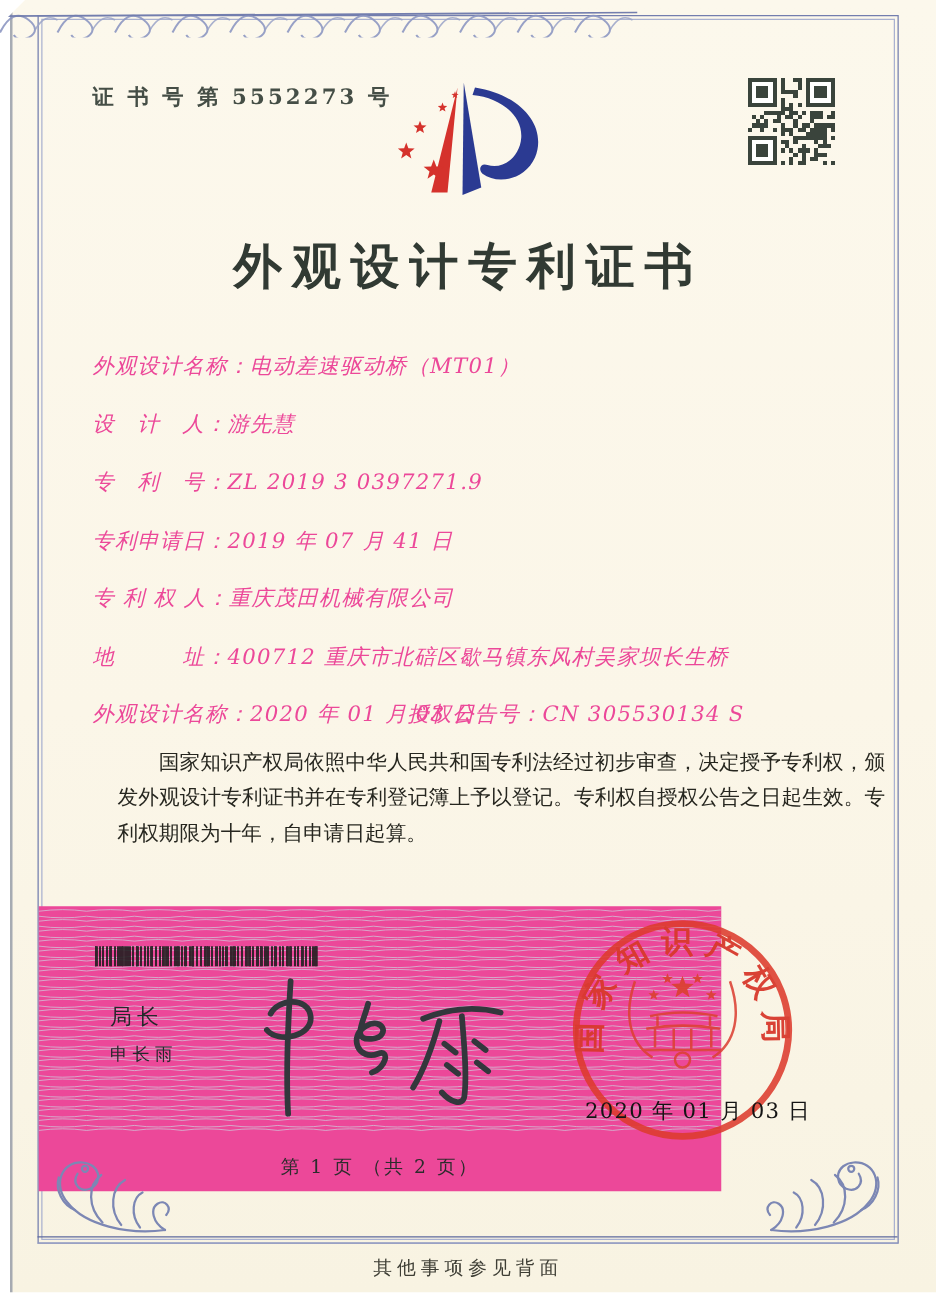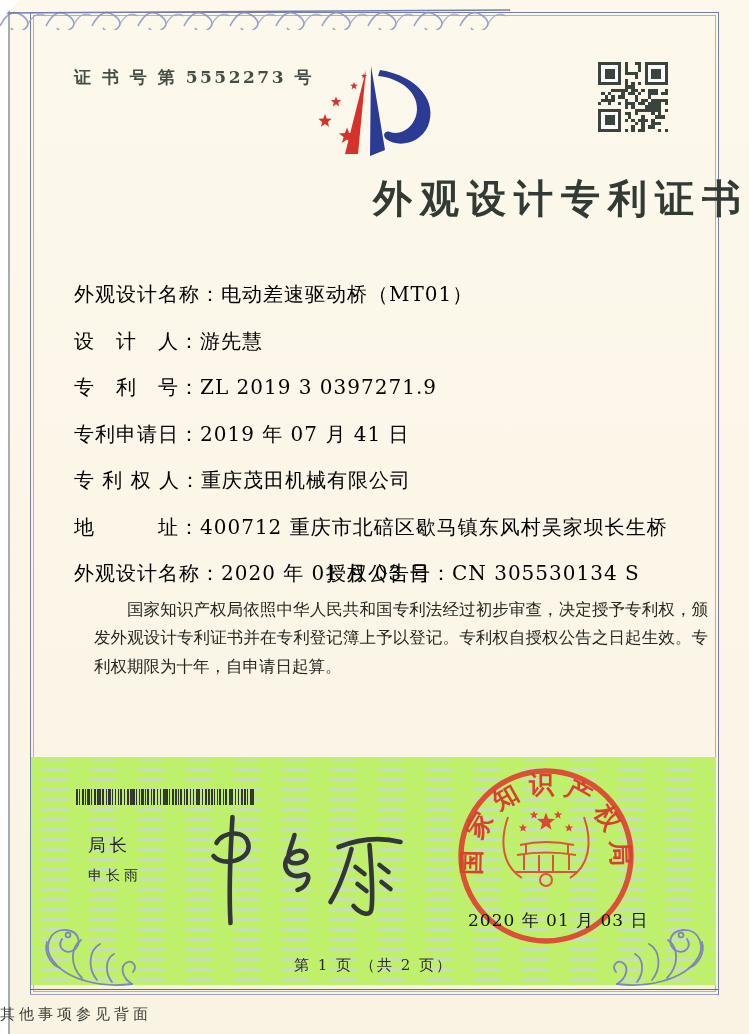--- a/index.html
+++ b/index.html
@@ -9,46 +9,46 @@
         background:linear-gradient(180deg,#fcf8ec 0%,#fbf6e8 55%,#f8f3e2 100%);}
   .page-edge{position:absolute;left:8px;top:0;bottom:0;width:2px;background:#7a8296;opacity:.65;}
   .corner-fold{position:absolute;left:0;top:0;width:0;height:0;
         border-style:solid;border-width:20px 20px 0 0;border-color:#ffffff transparent transparent transparent;z-index:9;}
   .frame{position:absolute;left:30px;top:12px;width:687px;height:981px;
         border:1.4px solid #737eae;pointer-events:none;z-index:2;}
   .frame-inner{position:absolute;inset:2.2px;border:1px solid #a9b1d0;}
   .cert-no{position:absolute;left:74px;top:66px;font-size:17px;letter-spacing:2.5px;color:#454e46;z-index:3;font-weight:bold;}
   .logo{position:absolute;left:290px;top:40px;width:170px;height:140px;z-index:3;}
   .qr{position:absolute;left:598px;top:62px;width:70px;height:70px;z-index:3;}
-  .title{position:absolute;left:0;top:172px;width:100%;text-align:right;
+  .title{position:absolute;left:0;top:186px;width:100%;text-align:center;
         font-size:39px;font-weight:bold;letter-spacing:8px;color:#313a33;z-index:3;}
-  .field-row{position:absolute;left:74px;width:620px;font-size:20px;letter-spacing:1px;color:#000000;
-        white-space:nowrap;z-index:3;}
+  .field-row{position:absolute;left:74px;width:620px;font-size:17px;letter-spacing:1px;color:#ec4899;
+        white-space:nowrap;z-index:3;font-style:italic;}
   .field-row .g2{position:absolute;left:252px;text-align:center;}
   .paras{position:absolute;left:70px;top:596px;width:614px;z-index:3;margin-left:24px;}
   .paras p{margin:0 0 7px 0;font-size:16.5px;line-height:1.72;text-align:justify;
         text-indent:2em;color:#26261f;}
-  .band{position:absolute;left:31px;top:757px;width:685px;height:228px;background:#bef264;z-index:2;}
+  .band{position:absolute;left:31px;top:725px;width:546px;height:228px;background:#ec4899;z-index:2;}
   .band-waves{position:absolute;inset:0;}
   .band-bottom{position:absolute;left:30px;top:989px;width:688px;height:4px;
         border-top:1.6px solid #5e6a9e;border-bottom:1.2px solid #9aa3c8;z-index:4;}
   .barcode{position:absolute;left:45px;top:32px;width:178px;height:16px;opacity:.88;
         background-image:
           repeating-linear-gradient(90deg,#1d1d1d 0 1.5px,transparent 1.5px 3px),
           repeating-linear-gradient(90deg,#1d1d1d 0 1px,transparent 1px 6.5px),
           repeating-linear-gradient(90deg,#262626 0 2.2px,transparent 2.2px 11px);}
   .director-label{position:absolute;left:57px;top:76px;font-size:17.5px;letter-spacing:4px;color:#24282b;}
   .director-name{position:absolute;left:57px;top:110px;font-size:14px;letter-spacing:4px;color:#24282b;}
   .signature{position:absolute;left:167px;top:52px;width:215px;height:120px;}
   .seal{position:absolute;left:421px;top:8px;width:188px;height:188px;opacity:.95;}
   .seal-date{position:absolute;left:437px;top:152px;width:190px;font-size:17px;letter-spacing:1px;
         color:#141414;z-index:5;white-space:nowrap;}
   .page-indicator{position:absolute;left:0;top:199px;width:100%;text-align:center;
         font-size:15px;letter-spacing:2px;color:#2c2c2c;}
-  .back-note{position:absolute;left:0;top:1005px;width:100%;
+  .back-note{position:absolute;left:0;top:1005px;width:100%;text-align:center;
         font-size:15px;letter-spacing:4px;color:#3e3e35;z-index:3;}
   .garland{position:absolute;left:0;top:0;width:510px;height:30px;z-index:4;}
   .flourish{position:absolute;width:105px;height:88px;z-index:4;}
   .flourish.left{left:32px;top:904px;}
   .flourish.right{left:612px;top:904px;transform:scaleX(-1);}
 </style>
 </head>
 <body>
 
 <div class="page"></div>

